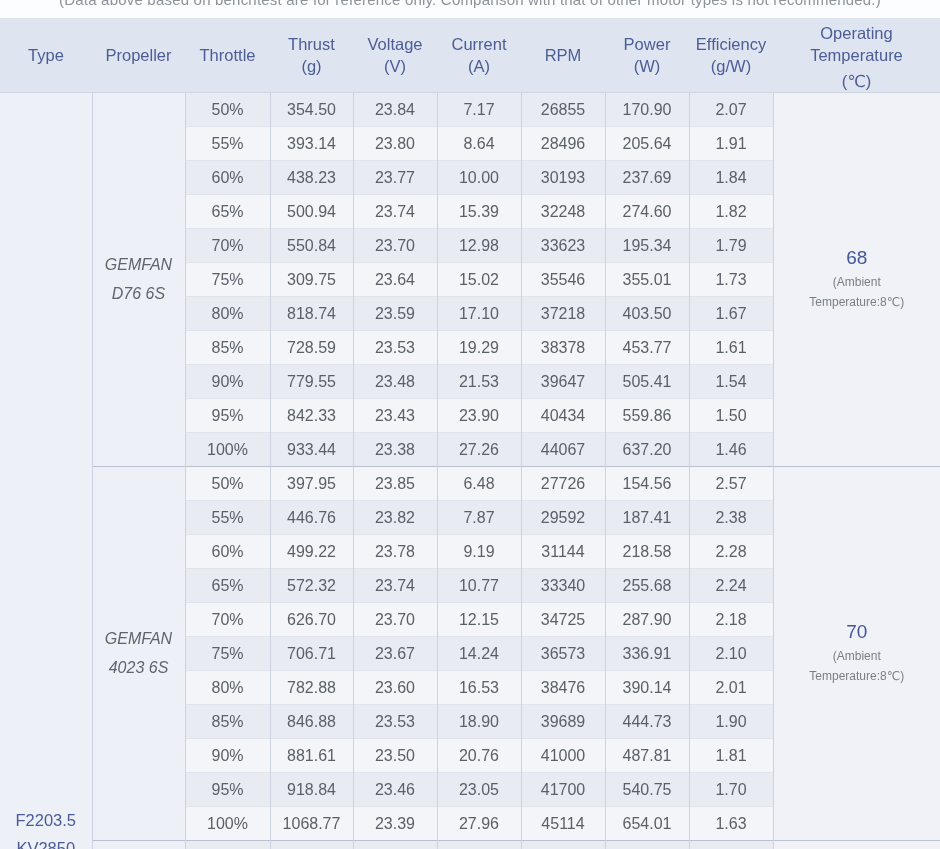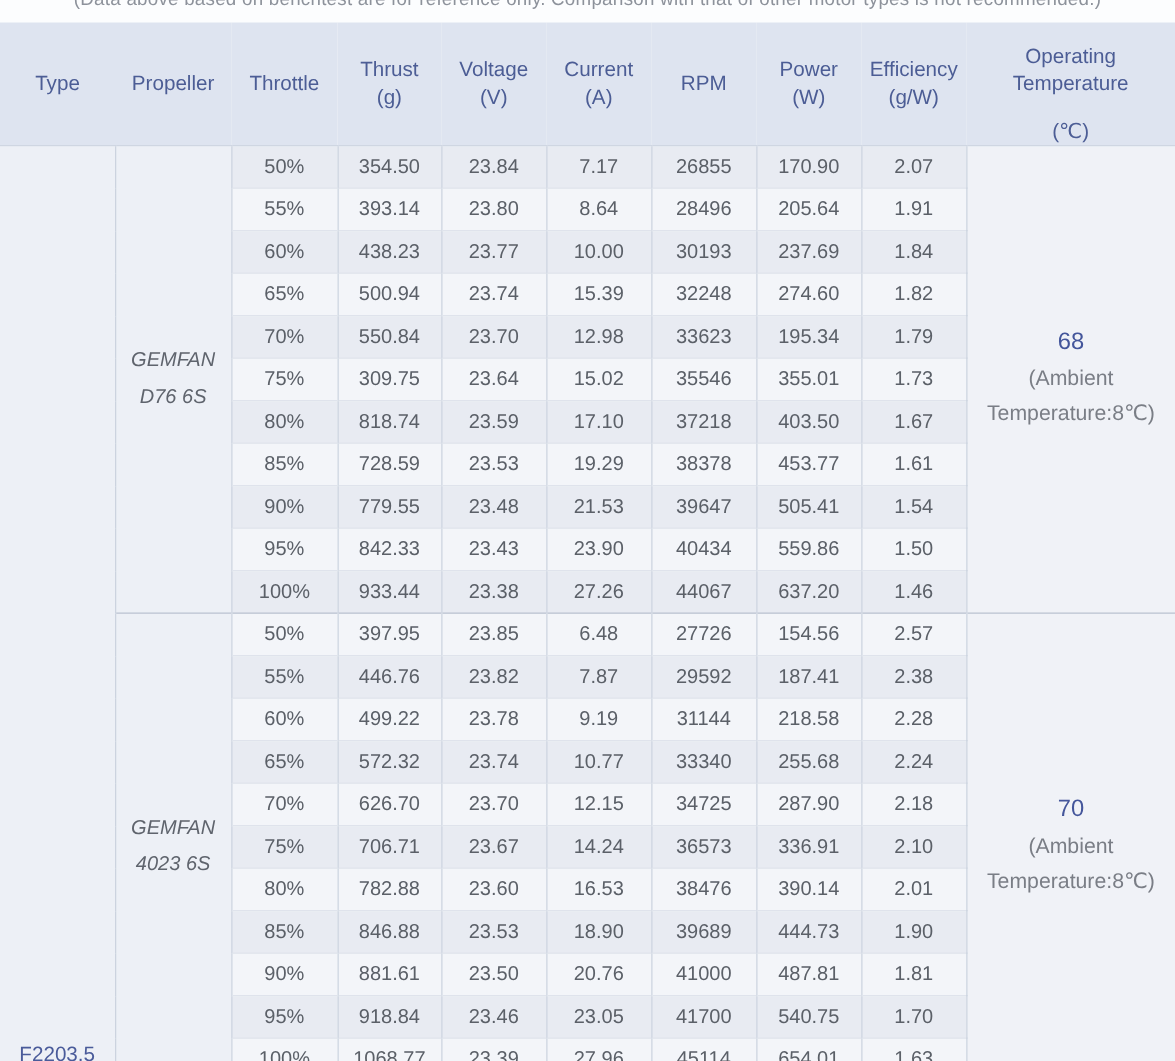--- a/index.html
+++ b/index.html
@@ -8,35 +8,35 @@
   
   #disclaimer-strip{height:18px;overflow:hidden;background:#fcfdfe;}
   #disclaimer-strip .clip{display:block;margin-top:-9px;text-align:center;
         font-size:15px;color:#8d929b;letter-spacing:.2px;white-space:nowrap;}
   table{border-collapse:collapse;table-layout:fixed;width:940px;}
   th,td{padding:0;text-align:center;font-weight:400;}
   
   thead th{background:#dee4f0;color:#4c5d95;height:72px;vertical-align:middle;
         border-bottom:1px solid #cfd6e2;font-size:16.5px;}
   .hlabel,.hunit{line-height:22px;font-size:16.5px;}
-  .th-operating-temperature .hlabel{max-width:106px;margin:16px auto;}
+  .th-operating-temperature .hlabel{max-width:106px;margin:4px auto;}
   
   tbody td{height:33px;font-size:16px;color:#5b6068;border-left:1px solid #ccd3df;}
   tbody tr.dark .data-cell{background:#e8ebf2;}
   tbody tr.light .data-cell{background:#f3f5f9;}
   tbody td.data-cell{border-top:1px solid #dfe3ec;}
   tbody tr:first-child td{border-top:none;}
   tr.block-start td{border-top:1px solid #b9c1cf;}
   td.type-cell{border-left:none;background:#edf0f6;vertical-align:bottom;
         padding-bottom:12px;color:#4a5b9a;font-size:16.5px;line-height:1.7;
         white-space:pre-line;}
   td.prop-cell{background:#edf0f6;color:#5f646d;line-height:1.8;white-space:pre-line;font-style:italic;}
   td.temp-cell{background:#f0f2f7;vertical-align:middle;}
   .temp-value{color:#44569b;font-size:19px;margin-bottom:4px;}
-  .temp-note{color:#7a7e86;font-size:17px;line-height:1.6;white-space:pre-line;}
+  .temp-note{color:#7a7e86;font-size:12px;line-height:1.6;white-space:pre-line;}
 </style>
 </head>
 <body>
 
 <div id="page">
   <div id="disclaimer-strip">
     <span class="clip">(Data above based on benchtest are for reference only. Comparison with that of other motor types is not recommended.)</span>
   </div>
   <table>
       <colgroup>

